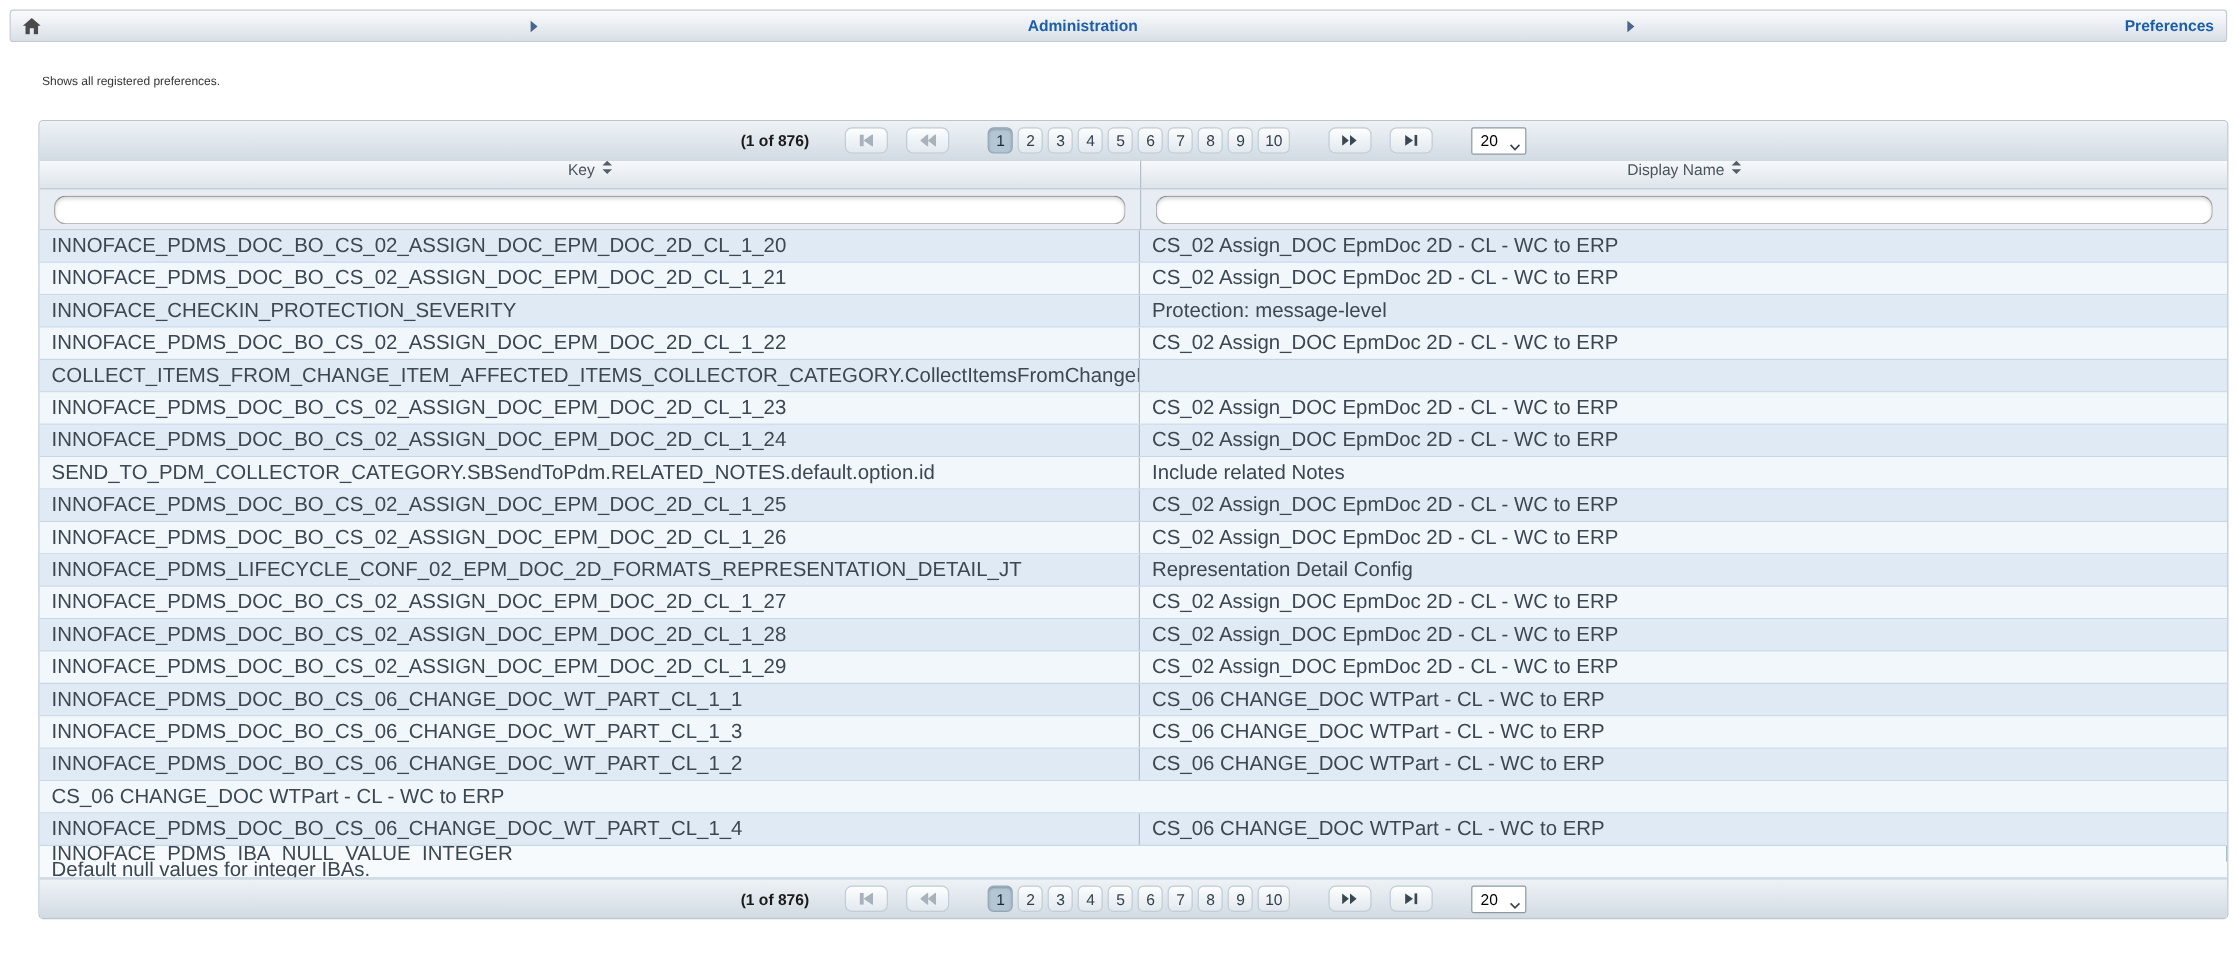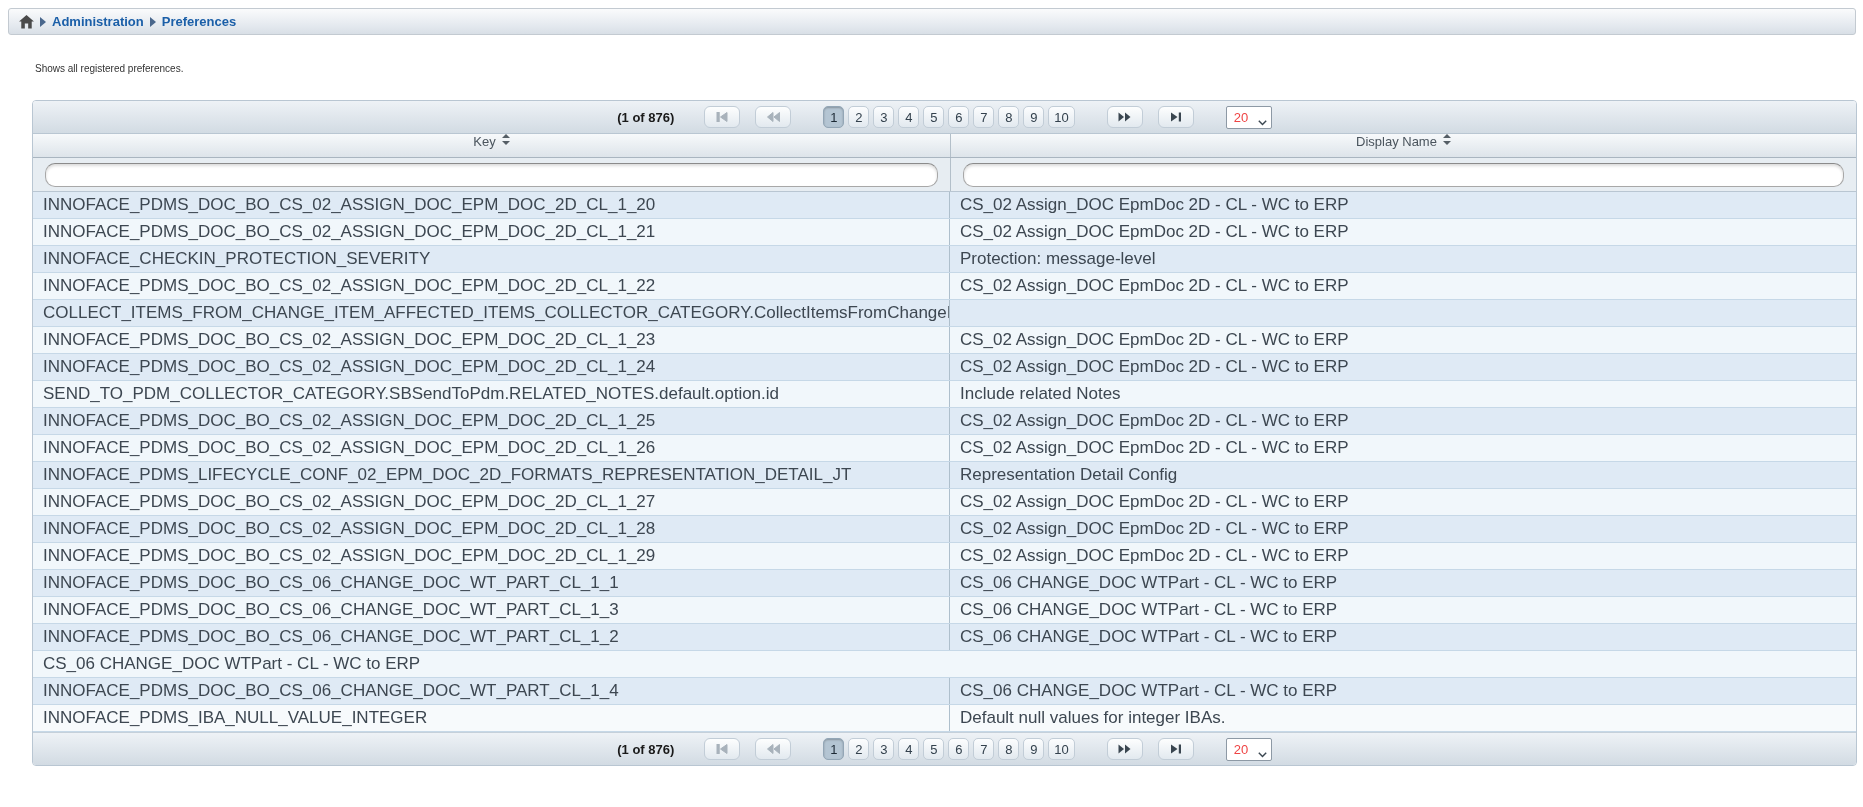--- a/index.html
+++ b/index.html
@@ -14,20 +14,21 @@
   
   .crumb-bar {
     margin: 8px 7px 16px 8px;
     height: 27px;
     border: 1px solid #c3cad1;
     border-radius: 3px;
     background: linear-gradient(#fafbfc, #e3e8ee 70%, #d8dfe6);
     display: flex; align-items: center;
     padding: 0 10px;
     gap: 6px;
+    justify-content: space-between;
   }
   .crumb-link { font-size: 13px; font-weight: bold; color: #1b5fa8; text-decoration: none; cursor: pointer; }
   .crumb-sep svg { display: block; }
   .home svg { display: block; }
 
   
   .intro { margin: 28px 0 0 35px; font-size: 10px; color: #333; }
 
   
   .panel {
@@ -78,21 +79,21 @@
     box-shadow: inset 0 1px 2px rgba(0,0,0,.25);
     color: #1c2934;
   }
   .select-wrap { position: relative; margin-left: 18px; }
   .select-wrap select {
     -webkit-appearance: none; appearance: none;
     width: 46px; height: 23px;
     border: 1px solid #8d99a5;
     border-radius: 2px;
     background: #fff;
-    font-size: 13px; color: #ef4444;
+    font-size: 13px; color: #000000;
     padding: 0 16px 0 7px;
     font-family: "Liberation Sans", sans-serif;
   }
   .select-wrap .chev { position: absolute; right: 5px; top: 8px; pointer-events: none; }
 
   
   .thead { display: flex; height: 24px; background: linear-gradient(#f7f9fb, #dde4ea); border-bottom: 1px solid #a9b5c0; }
   .th {
     flex: 0 0 50.3%;
     display: flex; align-items: flex-start; justify-content: center;
@@ -117,21 +118,21 @@
     font-size: 12.5px;
     font-family: "Liberation Sans", sans-serif;
     background: #fff;
     outline: none;
   }
 
   
   .trow { display: flex; height: 27px; border-bottom: 1px solid #c6d8e7; }
   .trow:nth-child(odd) { background: #dfeaf5; }
   .trow:nth-child(even) { background: #f1f7fb; }
-  .trow:last-child { background: #f7fafc; }
+  .trow:last-child { background: #f7fafc; flex-direction: column; }
   .cell {
     display: flex; align-items: center;
     padding: 0 10px;
     font-size: 17px; color: #3d4751;
     white-space: nowrap; overflow: hidden;
   }
   .cell.key { flex: 0 0 50.3%; border-right: 1px solid #aebfcc; }
   .cell.dn { flex: 0 0 49.7%; }
 </style>
 </head>

